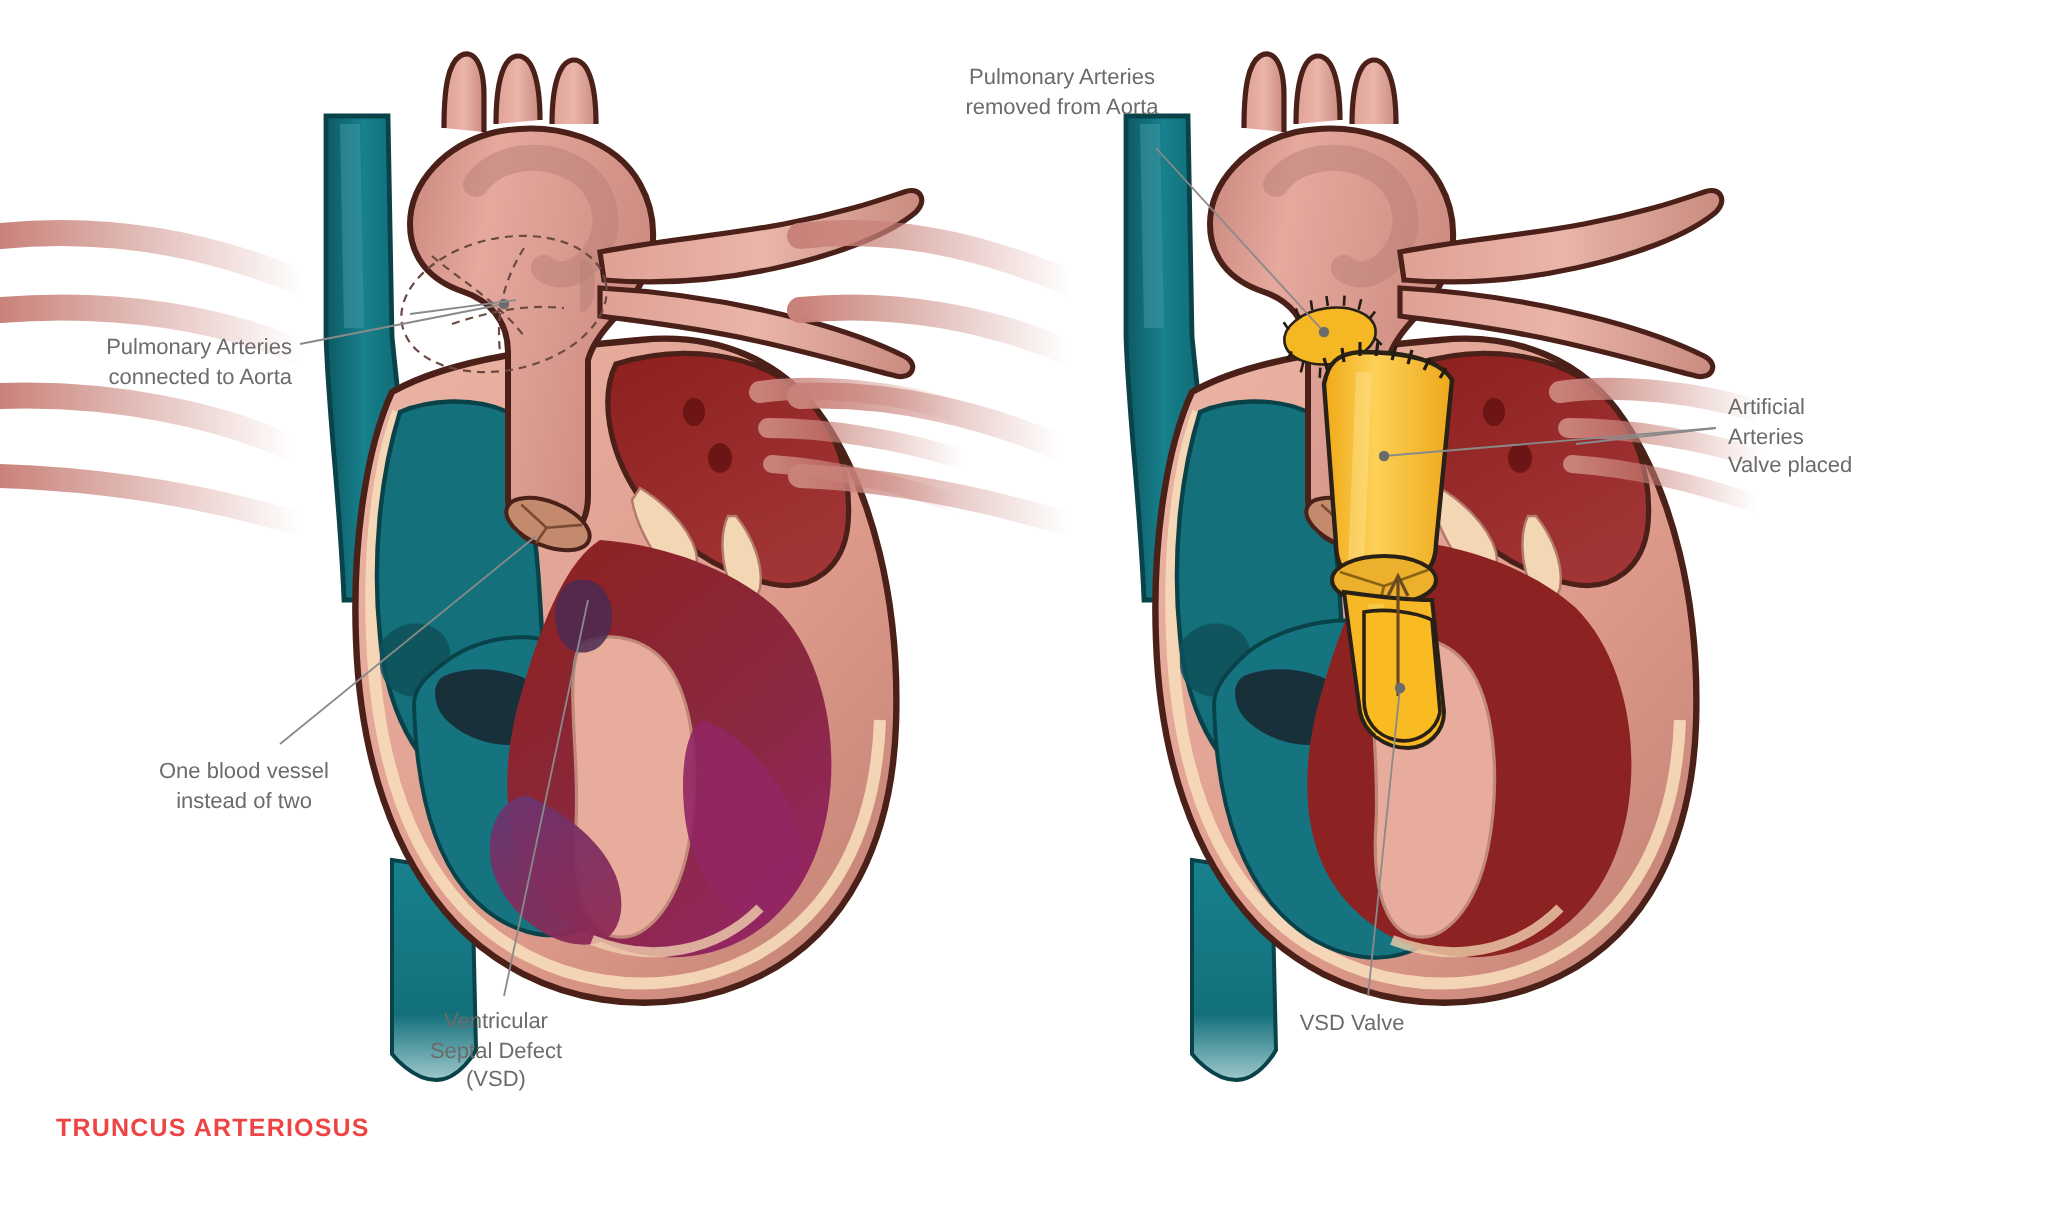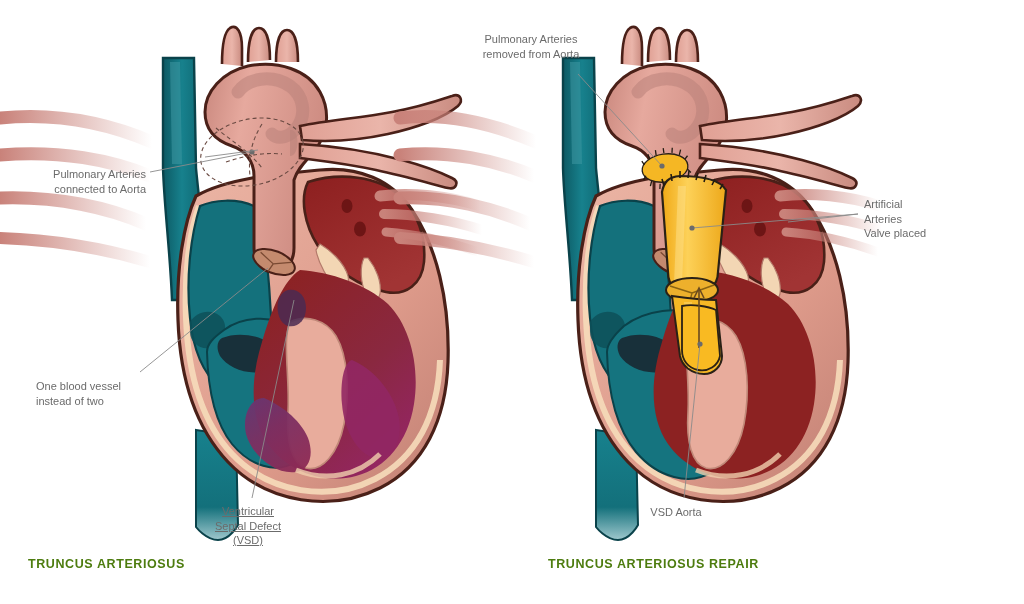--- a/index.html
+++ b/index.html
@@ -18,38 +18,38 @@
     width: 1024px;
     height: 604px;
     background: #ffffff;
   }
   .panel-caption {
     position: absolute;
     font-family: "Liberation Sans", sans-serif;
     font-size: 12.5px;
     font-weight: bold;
     letter-spacing: 0.6px;
-    color: #4d7c0f;
+    color: #ef4444;
     white-space: nowrap;
   }
   #caption-left  { left: 28px;  top: 557px; }
   #caption-right { left: 548px; top: 557px; }
 
   .callout {
     position: absolute;
     font-family: "Liberation Sans", sans-serif;
     font-size: 11px;
     line-height: 14.5px;
     color: #6b6b6b;
     white-space: pre;
   }
 
   #label-pa-connected   { left: 26px;  top: 167px; width: 120px; text-align: right; }
-  #label-one-vessel     { left: 36px;  top: 379px; width: 118px; }
-  #label-vsd            { left: 196px; top: 504px; width: 104px; text-align: center; text-decoration: underline; }
+  #label-one-vessel     { left: 63px;  top: 379px; width: 118px; text-align: center; }
+  #label-vsd            { left: 196px; top: 504px; width: 104px; text-align: center; }
   #label-pa-removed     { left: 466px; top: 32px;  width: 130px; text-align: center; }
   #label-valve          { left: 864px; top: 197px; width: 100px; text-align: left; }
   #label-vsd-patch      { left: 631px; top: 505px; width: 90px;  text-align: center; }
 
   svg.art {
     position: absolute;
     left: 0; top: 0;
     width: 1024px;
     height: 604px;
   }
@@ -362,19 +362,18 @@
 Septal Defect
 (VSD)</div>
 
   <div class="callout" id="label-pa-removed">Pulmonary Arteries
 removed from Aorta</div>
 
   <div class="callout" id="label-valve">Artificial
 Arteries
 Valve placed</div>
 
-  <div class="callout" id="label-vsd-patch">VSD Aorta</div>
+  <div class="callout" id="label-vsd-patch">VSD Valve</div>
 
   <div class="panel-caption" id="caption-left">TRUNCUS ARTERIOSUS</div>
 
-  <div class="panel-caption" id="caption-right">TRUNCUS ARTERIOSUS REPAIR</div>
 
 </div>
 
 </body></html>

